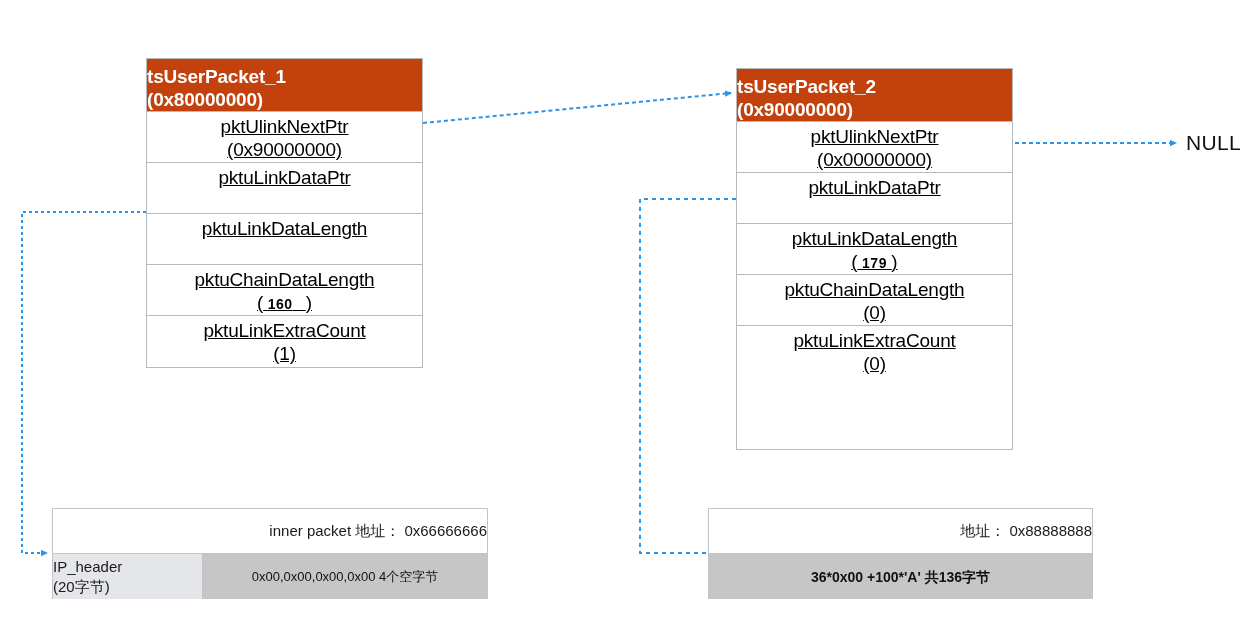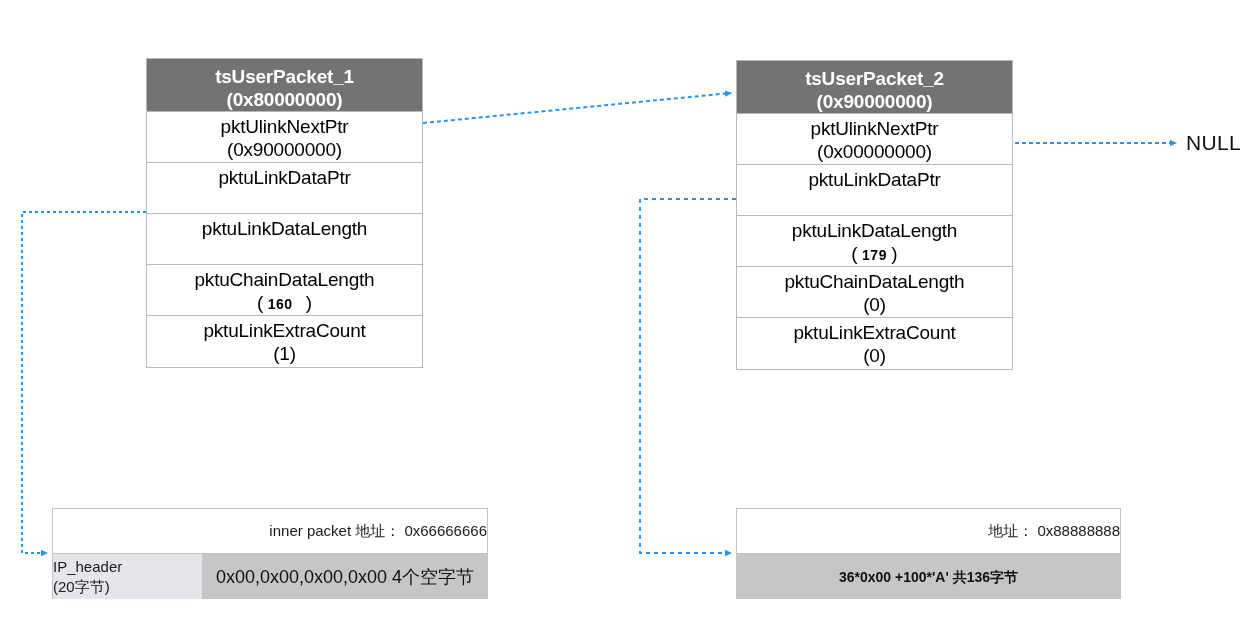--- a/index.html
+++ b/index.html
@@ -21,40 +21,41 @@
 
   
   .struct {
     position: absolute;
     box-sizing: border-box;
     border: 1px solid #b9b9b9;
     background: #ffffff;
   }
   .struct-header {
     box-sizing: border-box;
-    background: #737373;
+    background: #c2410c;
     color: #ffffff;
     font-weight: bold;
     font-size: 19px;
     line-height: 23px;
-    text-align: center;
+    text-align: left;
     padding-top: 6px;
     height: 52px;
     letter-spacing: -0.2px;
   }
   .struct-row {
     box-sizing: border-box;
     border-top: 1px solid #b9b9b9;
     height: 51px;
     text-align: center;
     font-size: 19px;
     line-height: 23px;
     padding-top: 3px;
     color: #000000;
     letter-spacing: -0.2px;
+    text-decoration: underline;
   }
   .struct-row .field {
     display: block;
   }
   .struct-row .val {
     display: block;
   }
   .val.small {
     font-size: 14px;
     font-weight: bold;
@@ -95,21 +96,21 @@
     line-height: 20px;
     padding-top: 3px;
     color: #1a1a1a;
     border-right: 1px solid #c4c4c4;
   }
   .mem-cell-payload {
     box-sizing: border-box;
     flex: 1;
     background: #c6c6c6;
     text-align: center;
-    font-size: 18px;
+    font-size: 13px;
     line-height: 46px;
     color: #111111;
   }
   .mem-cell-payload.full {
     font-size: 14px;
     font-weight: bold;
   }
 
   
   #wires {
@@ -173,21 +174,21 @@
       <span class="field">pktuChainDataLength</span>
       <span class="val small"><span class="paren">(</span>&nbsp;<span>160</span>&nbsp;&nbsp;&nbsp;<span class="paren">)</span></span>
     </div>
 
     <div class="struct-row">
       <span class="field">pktuLinkExtraCount</span>
       <span class="val">(1)</span>
     </div>
   </div>
 
-  <div class="struct" style="left:736px; top:60px; width:277px; height:310px;">
+  <div class="struct" style="left:736px; top:68px; width:277px; height:382px;">
     <div class="struct-header">
       <div>tsUserPacket_2</div>
       <div>(0x90000000)</div>
     </div>
 
     <div class="struct-row">
       <span class="field">pktUlinkNextPtr</span>
       <span class="val">(0x00000000)</span>
     </div>
 
@@ -217,20 +218,20 @@
     <div class="mem-title">inner packet 地址： 0x66666666</div>
     <div class="mem-body">
       <div class="mem-cell-header" style="width:150px;">
         <div>IP_header</div>
         <div>(20字节)</div>
       </div>
       <div class="mem-cell-payload">0x00,0x00,0x00,0x00 4个空字节</div>
     </div>
   </div>
 
-  <div class="membox" style="left:736px; top:508px; width:385px; height:91px;">
+  <div class="membox" style="left:708px; top:508px; width:385px; height:91px;">
     <div class="mem-title">地址： 0x88888888</div>
     <div class="mem-body">
       <div class="mem-cell-payload full">36*0x00 +100*'A' 共136字节</div>
     </div>
   </div>
 
 </div>
 
 </body></html>

